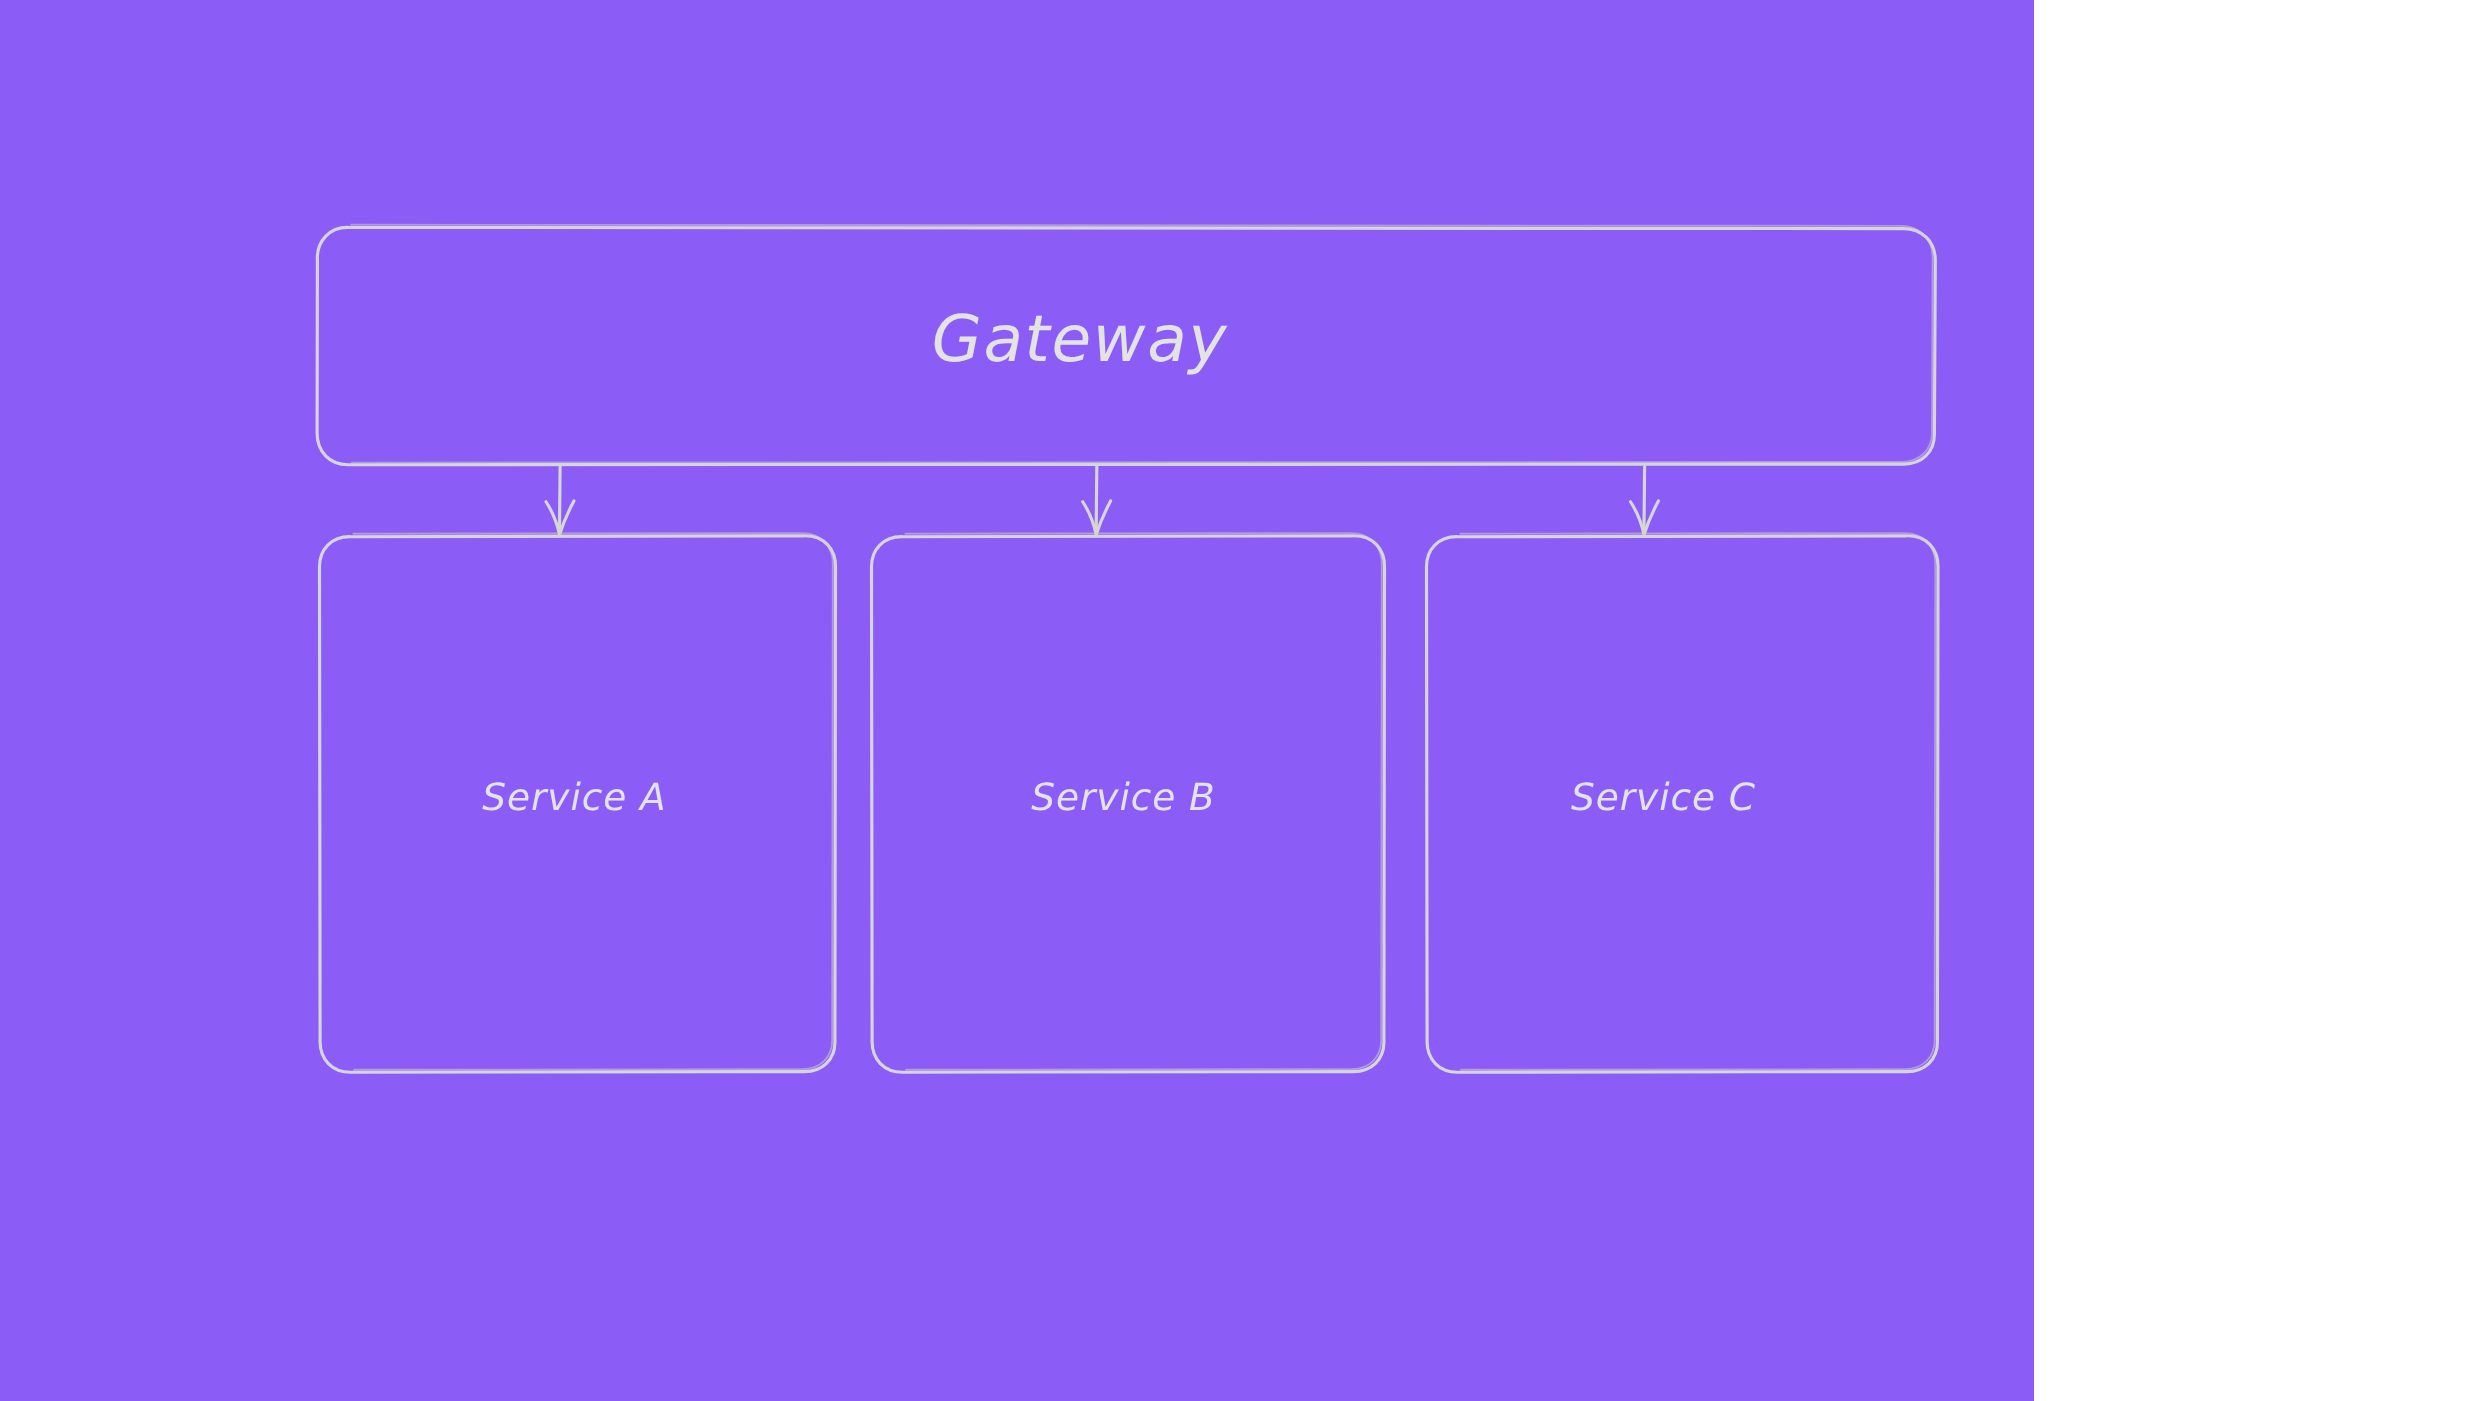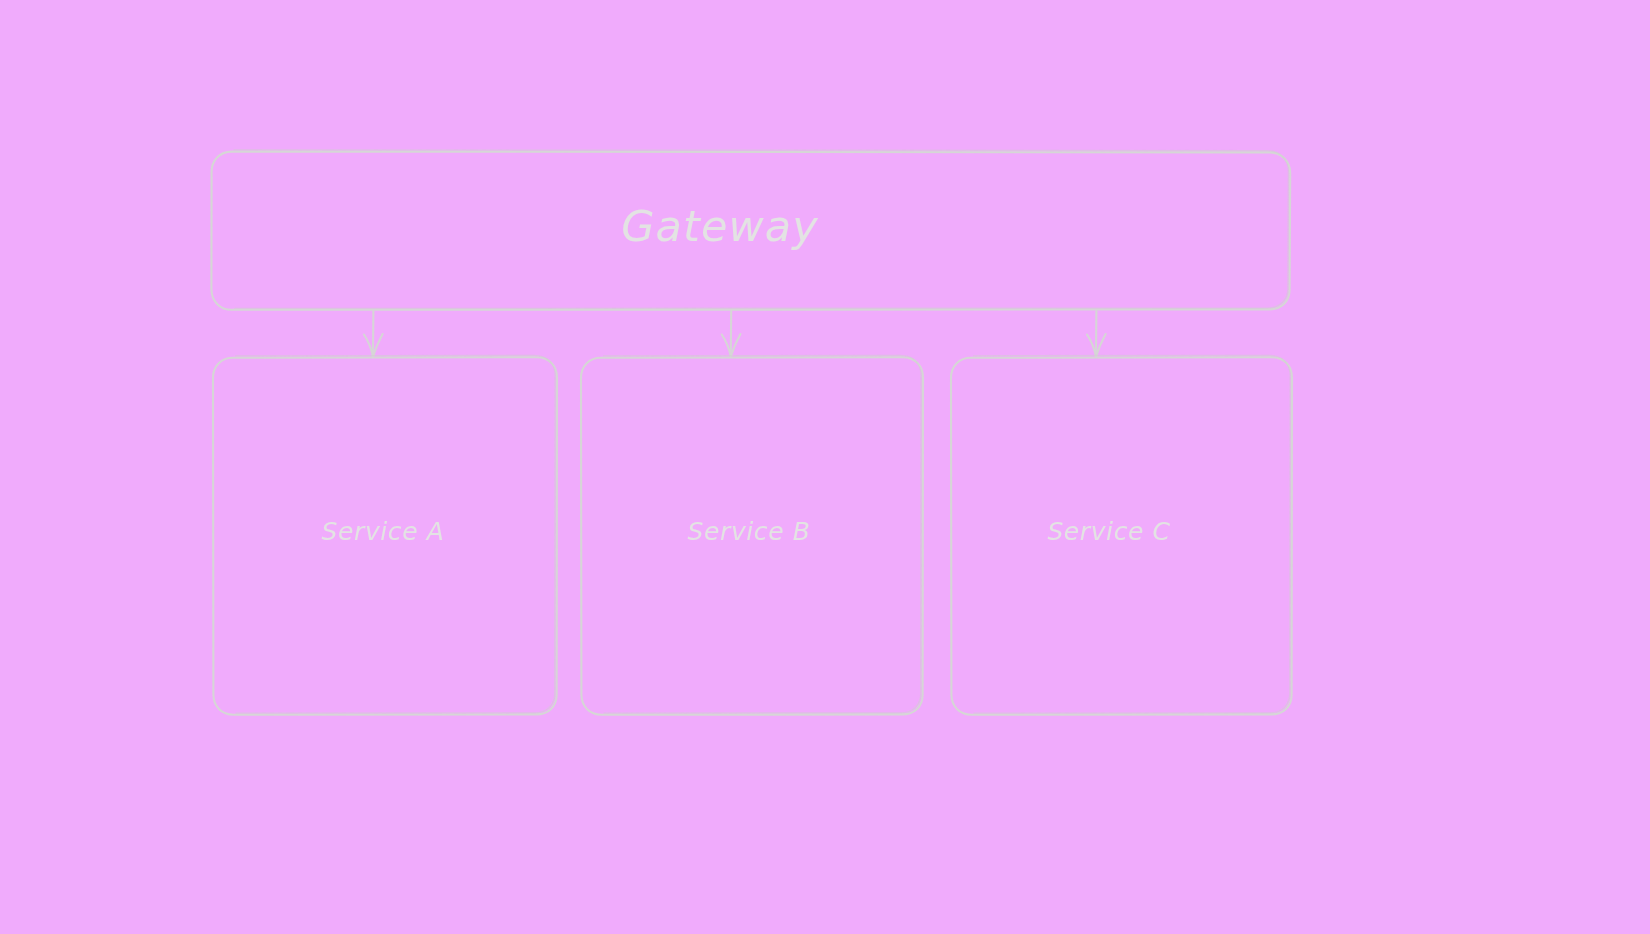--- a/index.html
+++ b/index.html
@@ -8,23 +8,23 @@
     padding: 0;
   }
   body {
     width: 1650px;
     height: 934px;
     overflow: hidden;
     font-family: "DejaVu Sans", sans-serif;
   }
   #canvas-root {
     position: relative;
-    width: 1650px;
+    width: 1356px;
     height: 934px;
-    background: #f0abfc;
+    background: #8b5cf6;
     text-decoration: underline;
   }
   #diagram-svg {
     position: absolute;
     top: 0;
     left: 0;
     width: 1650px;
     height: 934px;
     display: block;
   }

